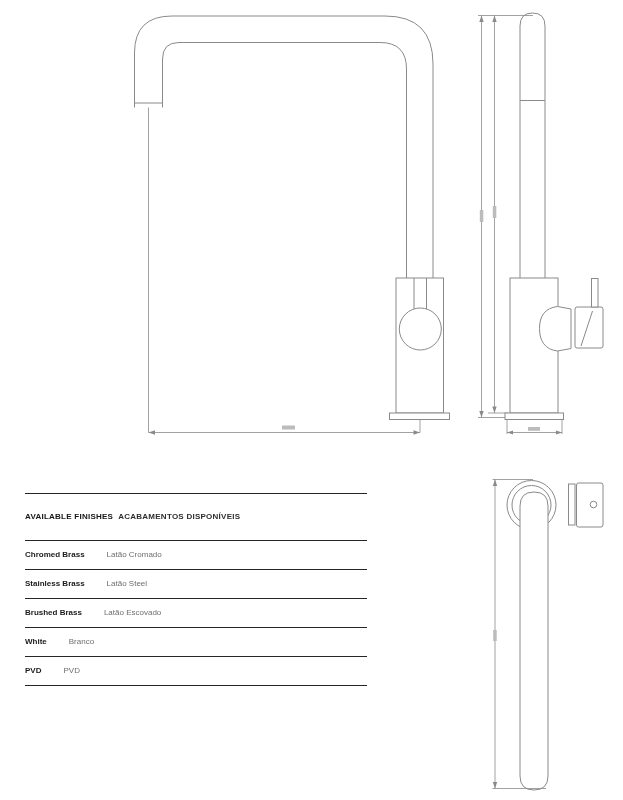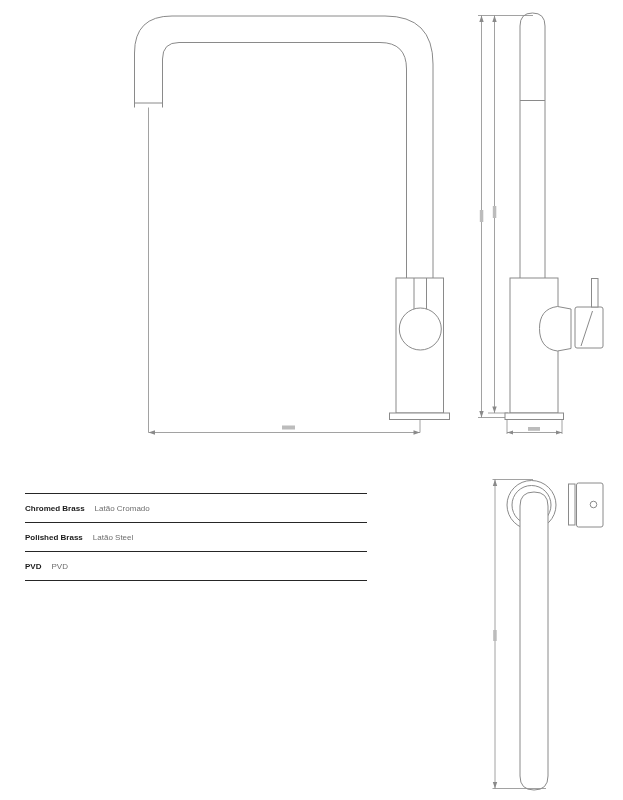--- a/index.html
+++ b/index.html
@@ -41,21 +41,21 @@
     font-size: 8px;
     font-weight: 700;
     letter-spacing: 0.25px;
     color: #2e2e2e;
     white-space: nowrap;
   }
   .ft-row {
     height: 29px;
     display: flex;
     align-items: center;
-    gap: 10px;
+    gap: 22px;
     border-bottom: 1.6px solid #262626;
   }
   .ft-row .en {
     font-size: 8px;
     font-weight: 700;
     color: #1a1a1a;
     white-space: nowrap;
   }
   .ft-row .pt {
     font-size: 8px;
@@ -133,25 +133,37 @@
 
       <path stroke-width="0.8" d="M492.5,479.5 H533 M492.5,788.5 H546"></path>
       <path stroke-width="0.8" d="M495,479.5 V788.5"></path>
       <path d="M495,479.5 L492.8,486 L497.2,486 Z M495,788.5 L492.8,782 L497.2,782 Z" fill="#8a8a8a" stroke="none"></path>
       <rect x="493.2" y="630" width="3.5" height="11" fill="#bcbcbc" stroke="none"></rect>
     </g>
   </g>
 </svg>
 
 <div class="finishes-table">
+  <div class="ft-header">
+    <span class="en">AVAILABLE FINISHES</span>
+    <span class="pt">ACABAMENTOS DISPONÍVEIS</span>
+  </div>
   <div class="ft-row">
     <span class="en">Chromed Brass</span>
     <span class="pt">Latão Cromado</span>
   </div>
   <div class="ft-row">
-    <span class="en">Polished Brass</span>
+    <span class="en">Stainless Brass</span>
     <span class="pt">Latão Steel</span>
+  </div>
+  <div class="ft-row">
+    <span class="en">Brushed Brass</span>
+    <span class="pt">Latão Escovado</span>
+  </div>
+  <div class="ft-row">
+    <span class="en">White</span>
+    <span class="pt">Branco</span>
   </div>
   <div class="ft-row">
     <span class="en">PVD</span>
     <span class="pt">PVD</span>
   </div>
 </div>
 
 </body></html>

